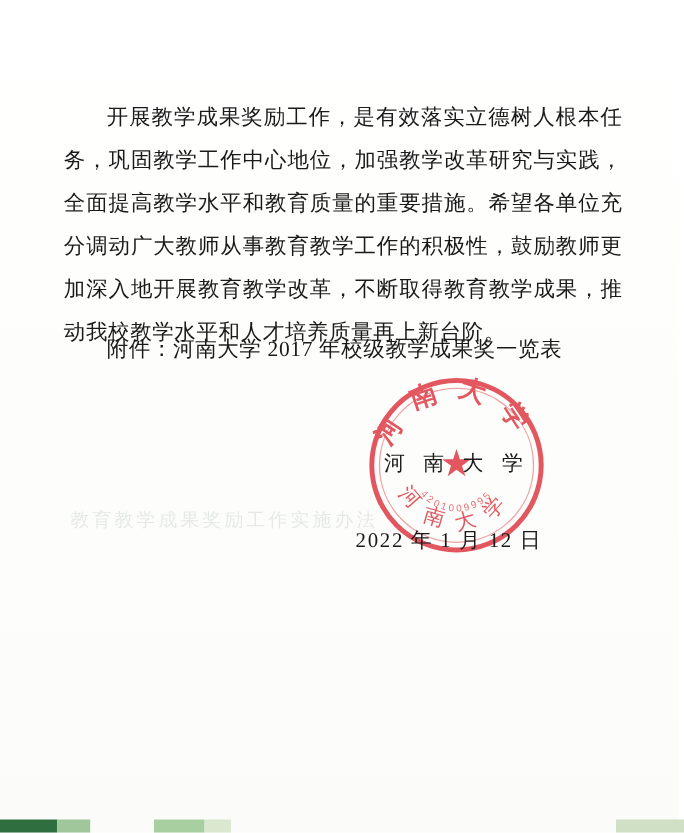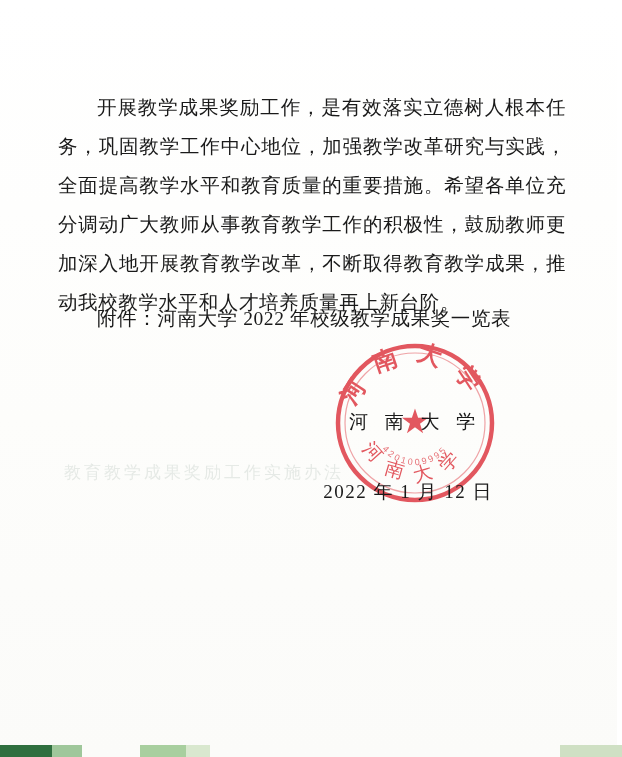--- a/index.html
+++ b/index.html
@@ -133,21 +133,21 @@
 </head>
 <body>
 
 <div class="page">
   <div class="paper-tint"></div>
 
   <div class="body-text">
     <p>开展教学成果奖励工作，是有效落实立德树人根本任务，巩固教学工作中心地位，加强教学改革研究与实践，全面提高教学水平和教育质量的重要措施。希望各单位充分调动广大教师从事教育教学工作的积极性，鼓励教师更加深入地开展教育教学改革，不断取得教育教学成果，推动我校教学水平和人才培养质量再上新台阶。</p>
   </div>
 
-  <div class="attachment-line">附件：河南大学 2022 年校级教学成果奖一览表</div>
+  <div class="attachment-line">附件：河南大学 2017 年校级教学成果奖一览表</div>
 
   <div class="ghost">教育教学成果奖励工作实施办法</div>
 
   <div class="seal">
     <svg width="166" height="166" viewBox="0 0 166 166" xmlns="http://www.w3.org/2000/svg">
       <g fill="none" stroke="#e04a52" stroke-width="4.5">
         <circle cx="83" cy="83" r="77"></circle>
       </g>
       <g fill="none" stroke="#e04a52" stroke-width="1.2" opacity="0.55">
         <circle cx="83" cy="83" r="70"></circle>

